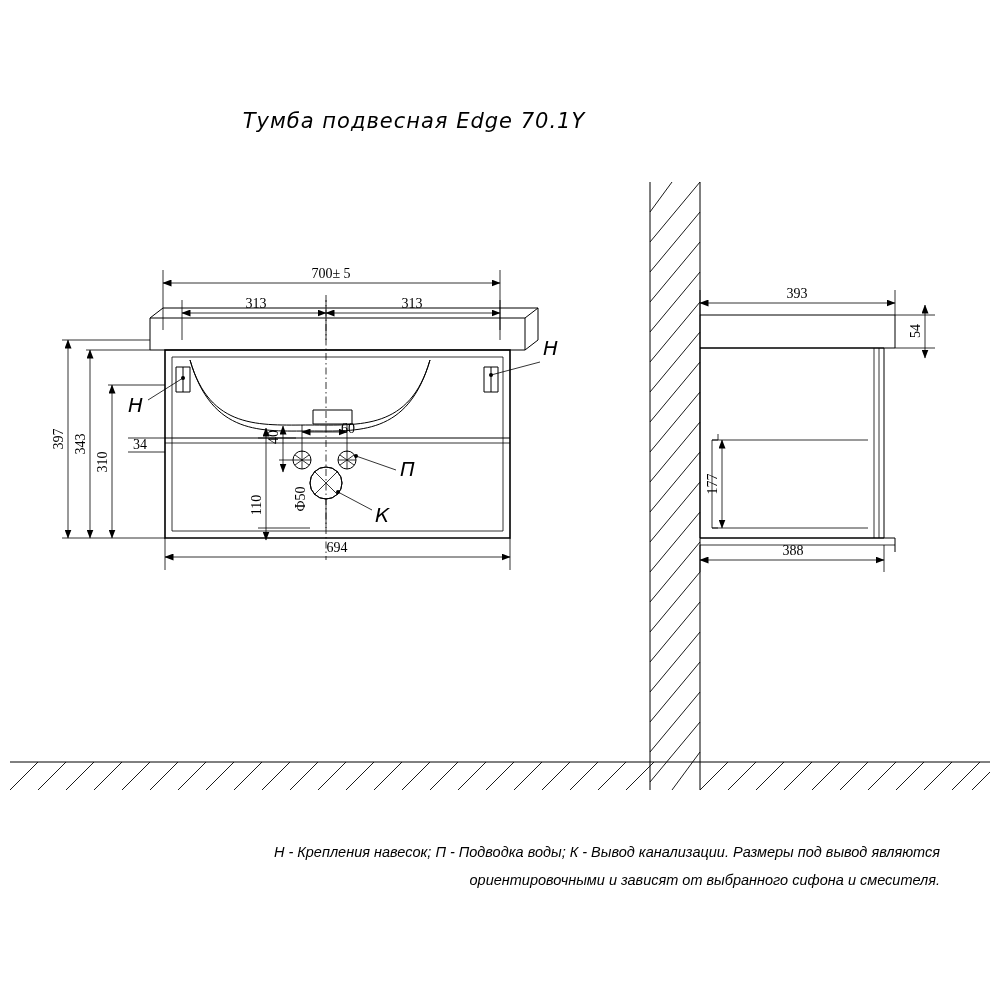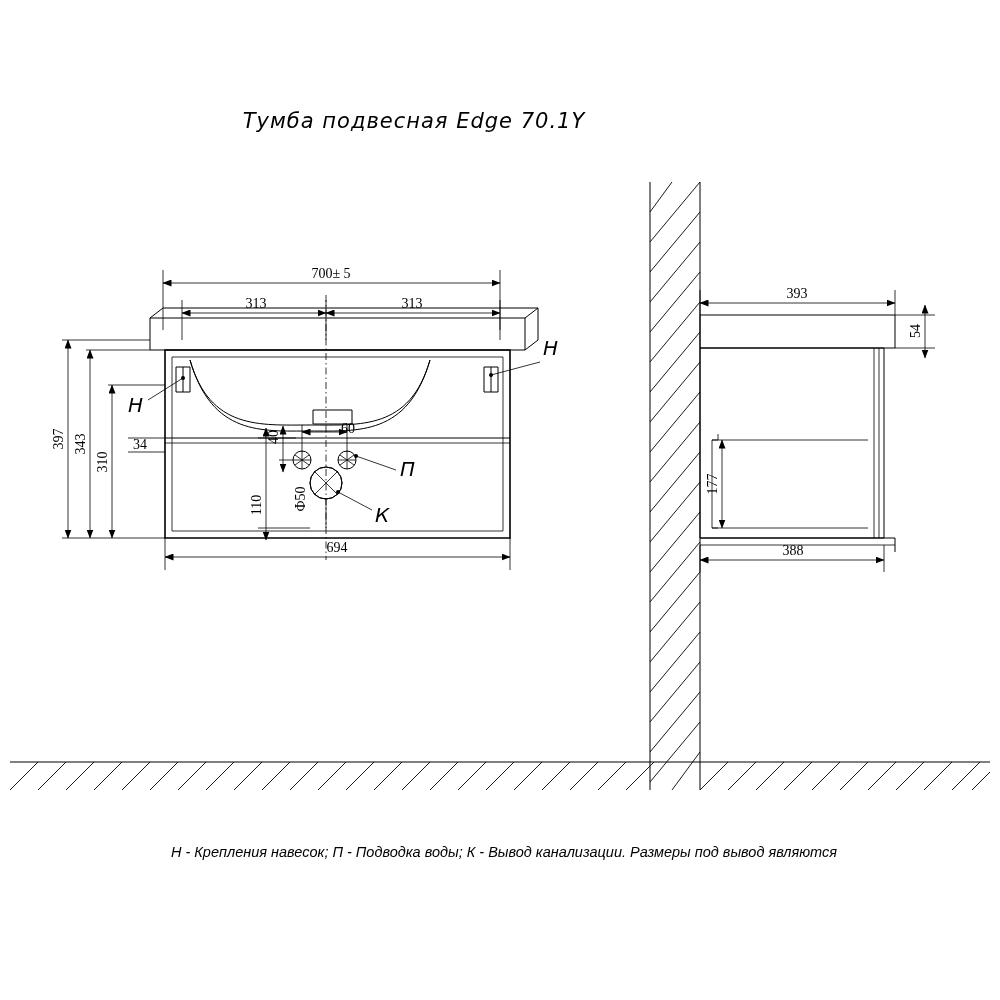--- a/index.html
+++ b/index.html
@@ -61,21 +61,21 @@
   .marker-text {
     font-family: "DejaVu Sans", sans-serif;
     font-size: 20px;
     font-style: italic;
   }
   .note-block {
     position: absolute;
     left: 60px;
     top: 838px;
     width: 880px;
-    text-align: center;
+    text-align: right;
     line-height: 28px;
   }
   .note-block div {
     font-family: "Liberation Sans", sans-serif;
     font-size: 14.5px;
     font-style: italic;
     color: #000;
   }
   .note-line-1 { padding-left: 8px; }
 </style>
@@ -295,13 +295,14 @@
       <path d="M952,790 L980,762"></path>
       <path d="M972,790 L990,772"></path>
     </g>
   </g>
 
   <text class="title-text" x="414" y="128" text-anchor="middle">Тумба подвесная Edge 70.1Y</text>
 </svg>
 
 <div class="note-block">
   <div class="note-line-1">Н - Крепления навесок; П - Подводка воды; К - Вывод канализации. Размеры под вывод являются</div>
+  <div>ориентировочными и зависят от выбранного сифона и смесителя.</div>
 </div>
 
 </body></html>

